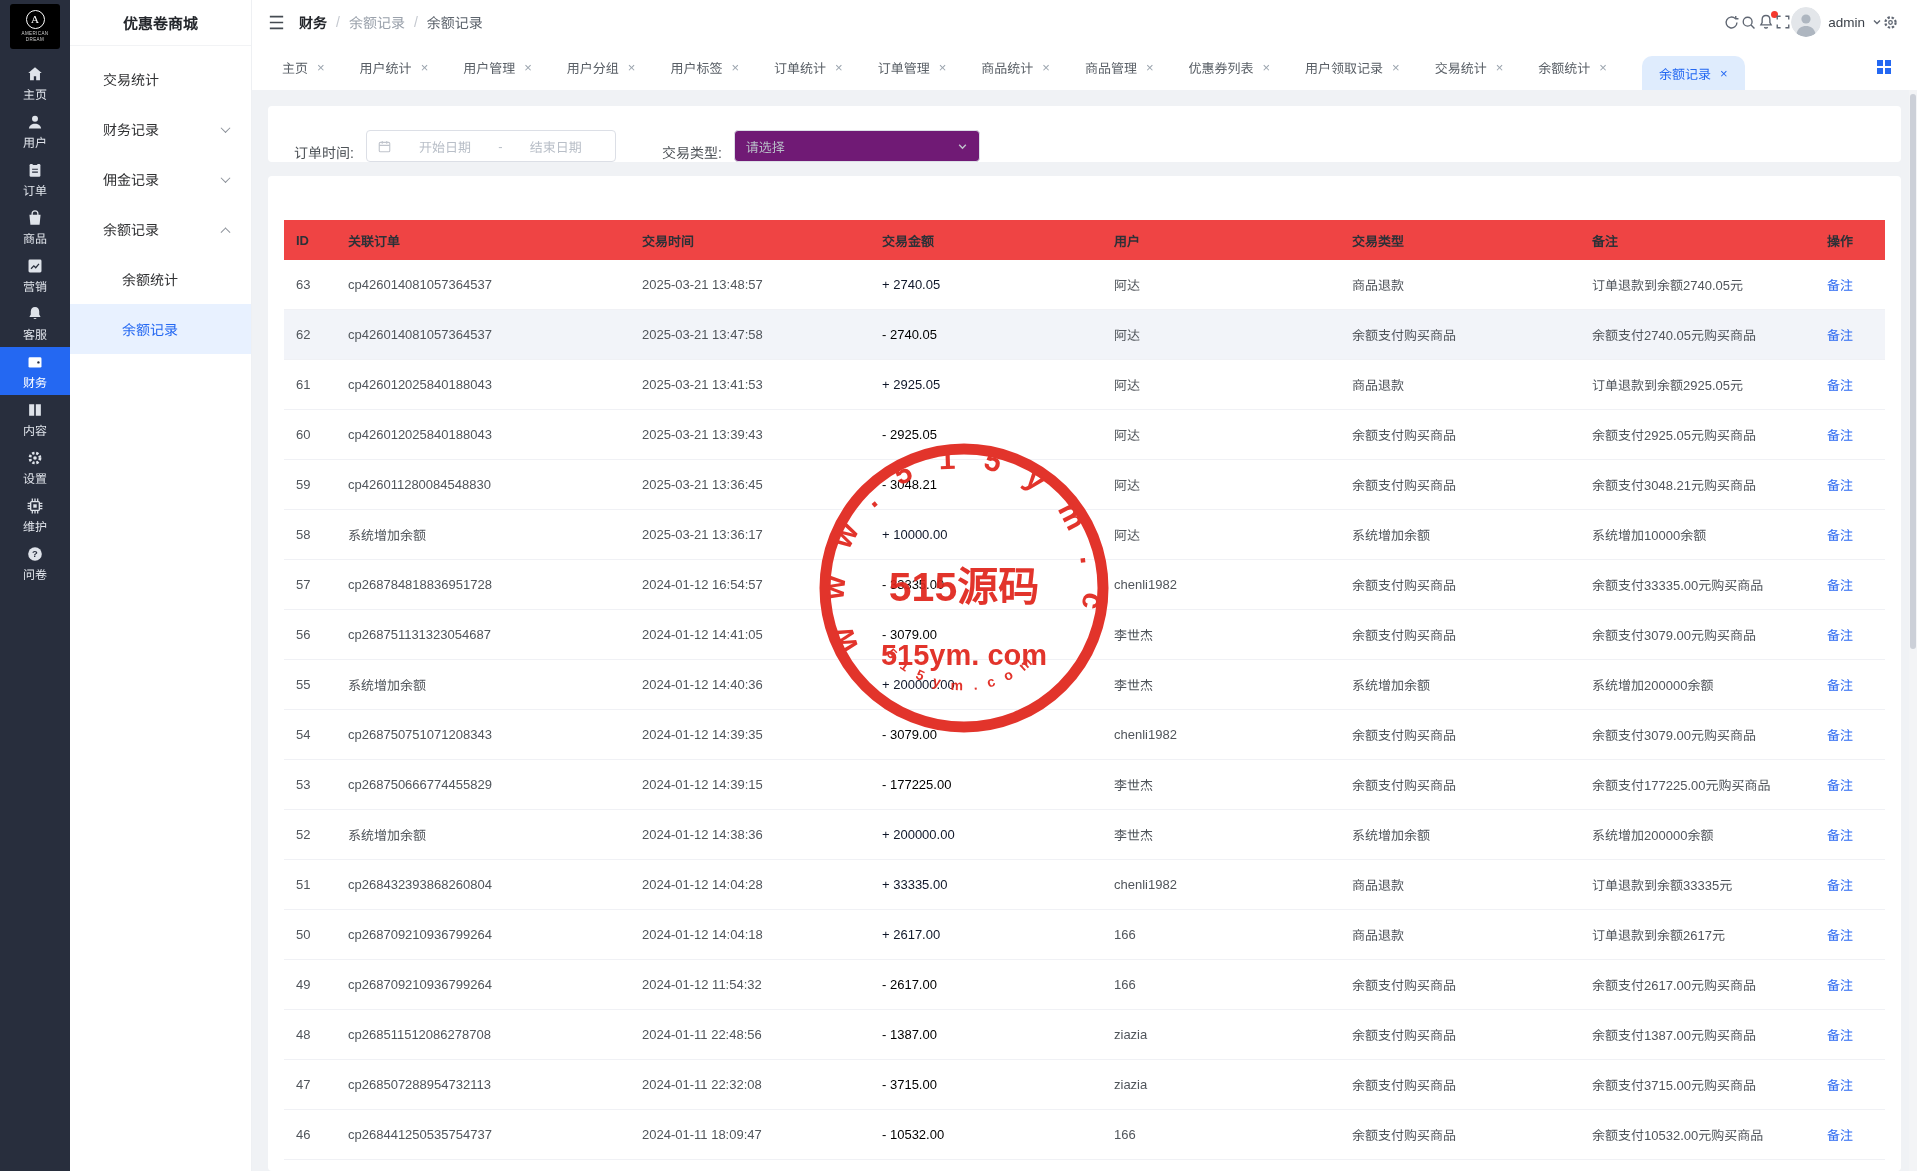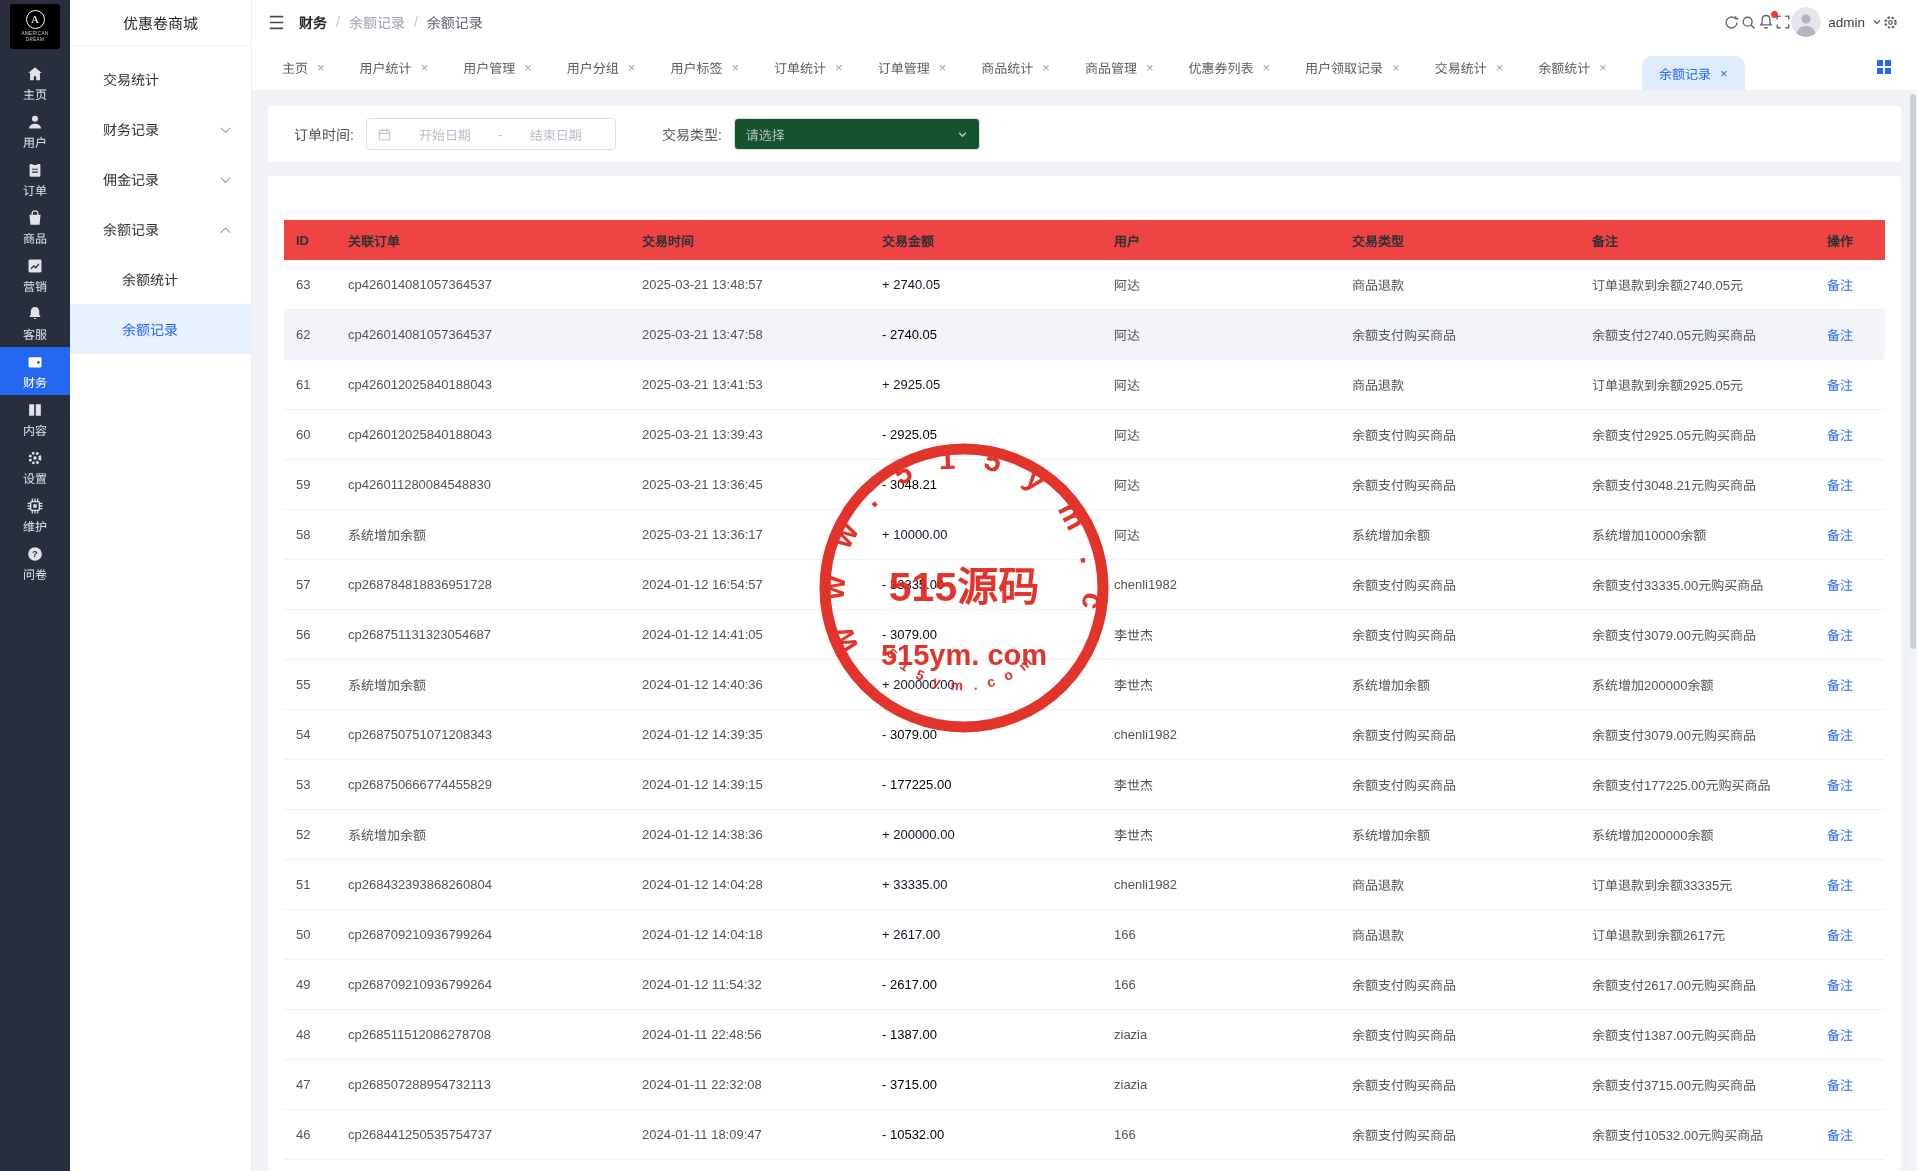--- a/index.html
+++ b/index.html
@@ -12,21 +12,21 @@
   .logo-circle{width:19px;height:19px;border:1.4px solid #fff;border-radius:50%;color:#fff;font-size:11px;line-height:17px;text-align:center;font-family:"Liberation Serif",serif}
   .logo-text{font-size:4.5px;letter-spacing:.4px;color:#cfcfcf;margin-top:2px;text-align:center;line-height:1.25}
   .nav-item{height:48px;display:flex;flex-direction:column;align-items:center;justify-content:center;gap:2px;color:#dfe3ea;cursor:pointer}
   .nav-item .ic{height:18px;display:flex;align-items:center}
   .nav-item .ic svg{display:block}
   .nav-item .lb{font-size:12px}
   .nav-item.active{background:#2468f2;color:#fff}
 
   
   .submenu{width:182px;background:#fff;flex-shrink:0;border-right:1px solid #eef0f3;display:flex;flex-direction:column}
-  .submenu-title{height:46px;display:flex;align-items:center;justify-content:center;font-size:15px;font-weight:normal;color:#23262b;border-bottom:1px solid #f2f3f5;margin-bottom:8px}
+  .submenu-title{height:46px;display:flex;align-items:center;justify-content:center;font-size:15px;font-weight:bold;color:#23262b;border-bottom:1px solid #f2f3f5;margin-bottom:8px}
   .sub-item{height:50px;display:flex;align-items:center;justify-content:space-between;padding:0 22px 0 33px;font-size:14px;color:#303133;cursor:pointer}
   .sub-item.child{padding-left:52px}
   .sub-item.active{background:#e8f1ff;color:#2468f2}
   .chev{width:7px;height:7px;border-right:1.4px solid #8b9099;border-bottom:1.4px solid #8b9099;flex-shrink:0}
   .chev.down{transform:rotate(45deg) translate(-1px,-1px)}
   .chev.up{transform:rotate(-135deg) translate(-2px,-2px)}
 
   
   .main{flex:1;display:flex;flex-direction:column;min-width:0;position:relative}
   .topbar{height:44px;background:#fff;display:flex;align-items:center;padding:0 18px 0 16px;gap:14px;flex-shrink:0}
@@ -47,27 +47,27 @@
   .tab{display:flex;align-items:center;gap:9px;font-size:13px;color:#595f66;cursor:pointer;height:46px;flex-shrink:0}
   .tab .x{color:#9aa3ad;font-size:13px;line-height:1}
   .tab.active{height:34px;align-self:flex-end;background:#dfecfd;border-radius:10px 10px 0 0;padding:0 17px;color:#2468f2}
   .tab.active .x{color:#2468f2}
   .grid-icon{margin-left:auto;width:14px;height:14px;position:relative;cursor:pointer;flex-shrink:0}
   .grid-icon i{position:absolute;width:6px;height:6px;background:#2468f2}
   .grid-icon i:nth-child(2){left:8px}.grid-icon i:nth-child(3){top:8px}.grid-icon i:nth-child(4){left:8px;top:8px}
 
   
   .page-body{flex:1;min-height:0;padding:16px 16px 0;display:flex;flex-direction:column;gap:14px}
-  .filter-card{background:#fff;border-radius:4px;height:56px;display:flex;align-items:center;padding:0 26px;flex-shrink:0}
+  .filter-card{background:#fff;border-radius:4px;height:56px;display:flex;align-items:flex-end;padding:0 26px;flex-shrink:0}
   .f-label{font-size:14px;color:#4e5358;margin-right:12px}
   .date-input{width:250px;height:32px;border:1px solid #dcdfe6;border-radius:4px;display:flex;align-items:center;padding:0 10px;background:#fff;margin-right:46px;cursor:text}
   .date-input .cal{display:flex;align-items:center;margin-right:4px}
   .ph{color:#b9bfc8;font-size:13px;flex:1;text-align:center}
   .rsep{color:#b9bfc8;font-size:13px;padding:0 4px}
-  .select-input{width:246px;height:32px;border:1px solid #dcdfe6;border-radius:4px;display:flex;align-items:center;justify-content:space-between;padding:0 11px;background:#14532d;cursor:pointer}
+  .select-input{width:246px;height:32px;border:1px solid #dcdfe6;border-radius:4px;display:flex;align-items:center;justify-content:space-between;padding:0 11px;background:#701a75;cursor:pointer}
   .select-input .ph{text-align:left}
 
   .table-card{background:#fff;border-radius:4px;flex:1;min-height:0;padding:44px 16px 0;overflow:hidden}
   .tgrid{display:grid;grid-template-columns:64px 294px 240px 232px 238px 240px 1fr 72px;align-items:center}
   .thead{height:40px;background:#ef4444;font-size:13px;font-weight:bold;color:#2d3137}
   .trow{height:50px;font-size:13px;color:#50555b;border-bottom:1px solid #f0f1f5}
   .trow.hl{background:#f2f4f9}
   .thead>div:first-child,.trow>div:first-child{padding-left:12px}
   .thead>div:last-child,.trow>div:last-child{padding-left:14px}
   .c-amt.pos{color:#0f172a}

